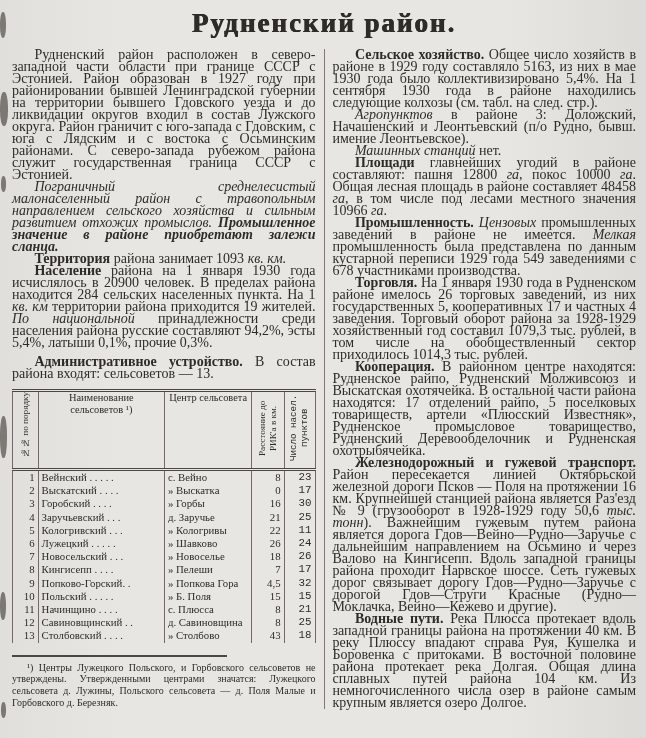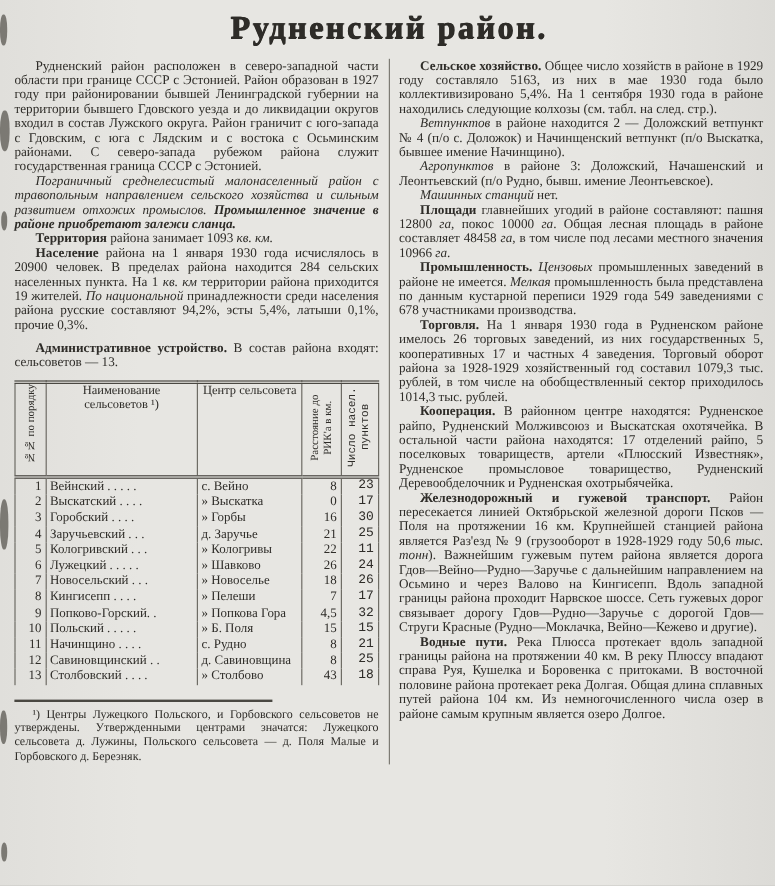--- a/index.html
+++ b/index.html
@@ -18,21 +18,21 @@
     letter-spacing:2px;margin:2px 0 10px;
     text-shadow:0.7px 0 0 currentColor, 0 0.4px 0 currentColor;
   }
   .cols{display:flex;align-items:stretch;}
   .col{width:305px;}
   .col.left{padding-right:8px;}
   .col.right{padding-left:8px;}
   .divider{width:1px;background:#7d7b74;}
   .para{
     margin:0;text-align:justify;text-indent:1.6em;
-    font-size:11px;line-height:12px;
+    font-size:14px;line-height:12px;
   }
   .para.mt{margin-top:7px;}
   .b{font-weight:bold;}
   .i{font-style:italic;}
   .bi{font-weight:bold;font-style:italic;}
   table.sel{
     width:100%;border-collapse:collapse;margin-top:9px;
     border-top:3px double #4a4842;
   }
   table.sel th, table.sel td{
@@ -168,21 +168,21 @@
             <tr>
               <td class="c-num">10</td>
               <td class="c-name">Польский . . . . .</td>
               <td class="c-center">» Б. Поля</td>
               <td class="c-dist">15</td>
               <td class="c-pts">15</td>
             </tr>
             <tr>
               <td class="c-num">11</td>
               <td class="c-name">Начинщино . . . .</td>
-              <td class="c-center">с. Рудно</td>
+              <td class="c-center">с. Плюсса</td>
               <td class="c-dist">8</td>
               <td class="c-pts">21</td>
             </tr>
             <tr>
               <td class="c-num">12</td>
               <td class="c-name">Савиновщинский . .</td>
               <td class="c-center">д. Савиновщина</td>
               <td class="c-dist">8</td>
               <td class="c-pts">25</td>
             </tr>
@@ -198,21 +198,20 @@
 
       <hr class="footnote-rule">
       <p class="footnote">¹) Центры Лужецкого Польского, и Горбовского сельсоветов не утверждены. Утвержденными центрами значатся: Лужецкого сельсовета д. Лужины, Польского сельсовета — д. Поля Малые и Горбовского д. Березняк.</p>
     </div>
 
     <div class="divider"></div>
 
     <div class="col right">
       <div id="right-paras">
           <p class="para"><span class="b">Сельское хозяйство.</span><span> Общее число хозяйств в районе в 1929 году составляло 5163, из них в мае 1930 года было коллективизировано 5,4%. На 1 сентября 1930 года в районе находились следующие колхозы (см. табл. на след. стр.).</span></p>
-          <p class="para"><span class="i">Ветпунктов</span><span> в районе находится 2 — Доложский ветпункт № 4 (п/о с. Доложок) и Начинщенский ветпункт (п/о Выскатка, бывшее имение Начинщино).</span></p>
           <p class="para"><span class="i">Агропунктов</span><span> в районе 3: Доложский, Начашенский и Леонтьевский (п/о Рудно, бывш. имение Леонтьевское).</span></p>
           <p class="para"><span class="i">Машинных станций</span><span> нет.</span></p>
           <p class="para"><span class="b">Площади</span><span> главнейших угодий в районе составляют: пашня 12800 </span><span class="i">га</span><span>, покос 10000 </span><span class="i">га</span><span>. Общая лесная площадь в районе составляет 48458 </span><span class="i">га</span><span>, в том числе под лесами местного значения 10966 </span><span class="i">га</span><span>.</span></p>
           <p class="para"><span class="b">Промышленность.</span><span> </span><span class="i">Цензовых</span><span> промышленных заведений в районе не имеется. </span><span class="i">Мелкая</span><span> промышленность была представлена по данным кустарной переписи 1929 года 549 заведениями с 678 участниками производства.</span></p>
           <p class="para"><span class="b">Торговля.</span><span> На 1 января 1930 года в Рудненском районе имелось 26 торговых заведений, из них государственных 5, кооперативных 17 и частных 4 заведения. Торговый оборот района за 1928-1929 хозяйственный год составил 1079,3 тыс. рублей, в том числе на обобществленный сектор приходилось 1014,3 тыс. рублей.</span></p>
           <p class="para"><span class="b">Кооперация.</span><span> В районном центре находятся: Рудненское райпо, Рудненский Молживсоюз и Выскатская охотячейка. В остальной части района находятся: 17 отделений райпо, 5 поселковых товариществ, артели «Плюсский Известняк», Рудненское промысловое товарищество, Рудненский Деревообделочник и Рудненская охотрыбячейка.</span></p>
           <p class="para"><span class="b">Железнодорожный и гужевой транспорт.</span><span> Район пересекается линией Октябрьской железной дороги Псков — Поля на протяжении 16 км. Крупнейшей станцией района является Раз'езд № 9 (грузооборот в 1928-1929 году 50,6 </span><span class="i">тыс. тонн</span><span>). Важнейшим гужевым путем района является дорога Гдов—Вейно—Рудно—Заручье с дальнейшим направлением на Осьмино и через Валово на Кингисепп. Вдоль западной границы района проходит Нарвское шоссе. Сеть гужевых дорог связывает дорогу Гдов—Рудно—Заручье с дорогой Гдов—Струги Красные (Рудно—Моклачка, Вейно—Кежево и другие).</span></p>
           <p class="para"><span class="b">Водные пути.</span><span> Река Плюсса протекает вдоль западной границы района на протяжении 40 км. В реку Плюссу впадают справа Руя, Кушелка и Боровенка с притоками. В восточной половине района протекает река Долгая. Общая длина сплавных путей района 104 км. Из немногочисленного числа озер в районе самым крупным является озеро Долгое.</span></p>
         </div>
     </div>

